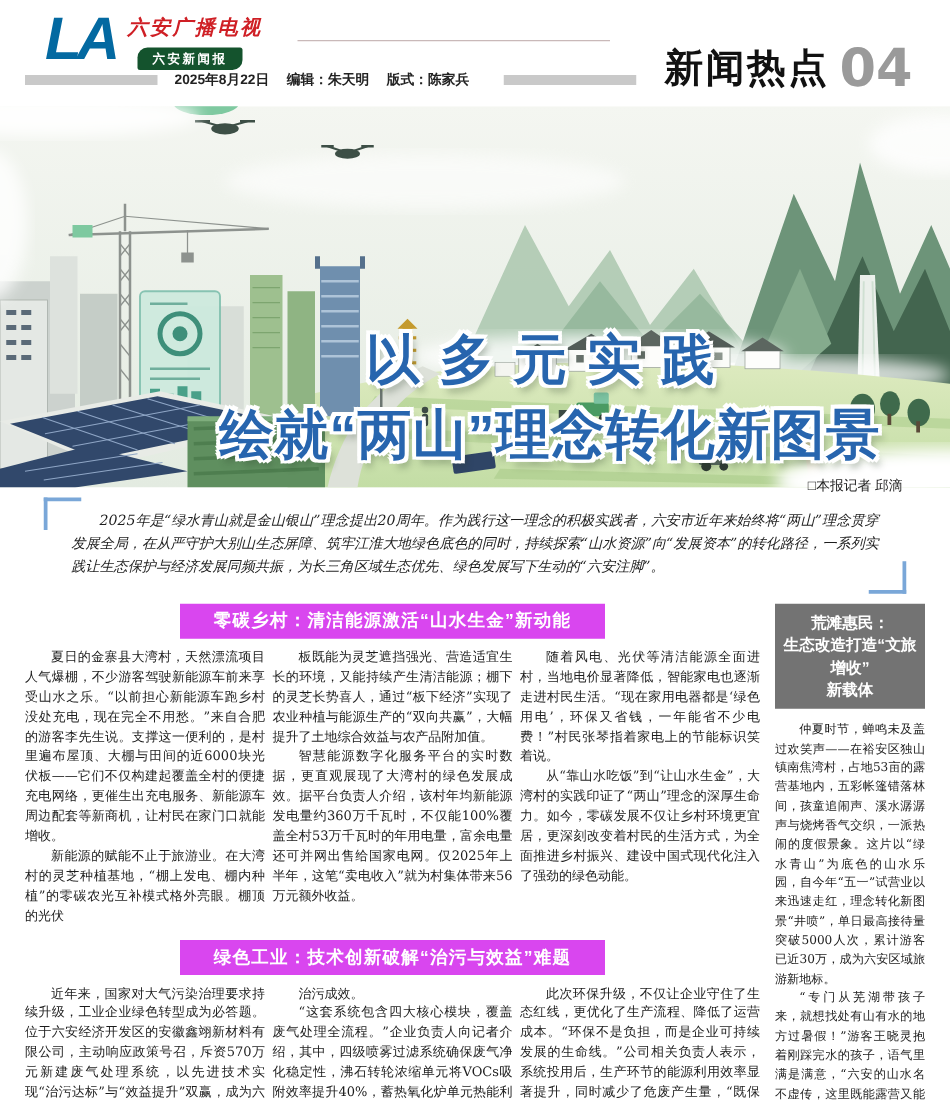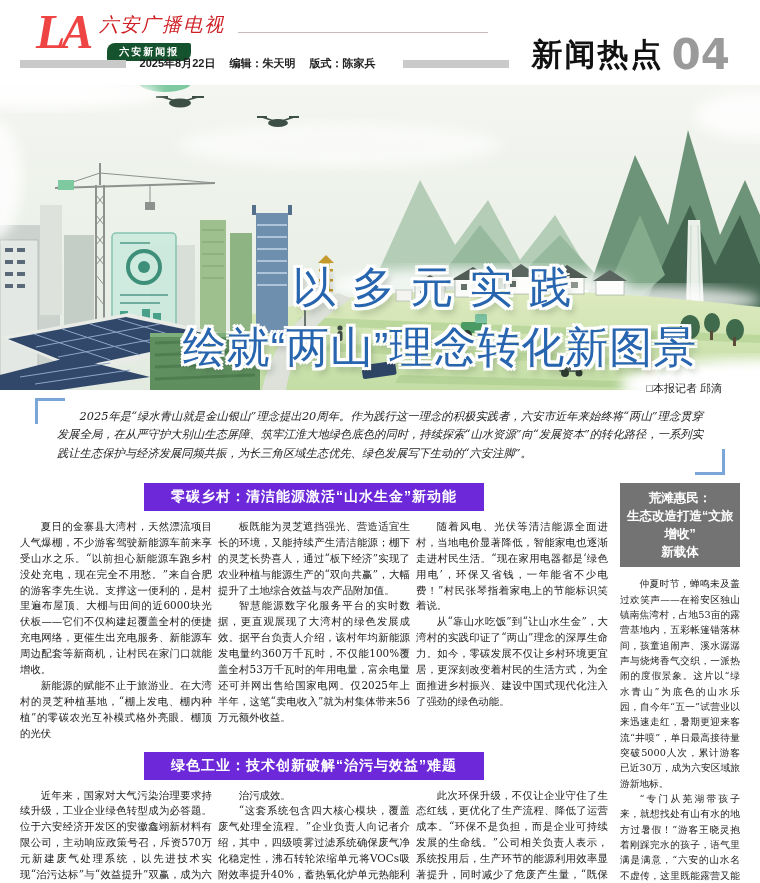--- a/index.html
+++ b/index.html
@@ -2,56 +2,56 @@
 <html><head>
 <meta charset="utf-8">
 <style>
   * { margin:0; padding:0; box-sizing:border-box; }
   body { background:#fff; font-family:"Liberation Sans",sans-serif; }
   .page { position:relative; width:760px; height:883px; background:#fff; overflow:hidden; }
 
   
   .masthead { position:relative; height:85px; }
   .logo-wrap { position:absolute; left:36px; top:10px; display:flex; align-items:flex-start; }
-  .logo-mono { color:#ef4444; font-weight:900; font-size:48px; line-height:44px; font-style:italic; letter-spacing:-4px; font-family:Liberation Serif, serif; }
+  .logo-mono { color:#0369a1; font-weight:900; font-size:48px; line-height:44px; font-style:italic; letter-spacing:-4px; font-family:Liberation Sans, sans-serif; }
   .logo-texts { margin-left:10px; padding-top:2px; }
-  .logo-title { color:#cf1f25; font-family:"DejaVu Serif",serif; font-style:italic; font-weight:400; font-size:19px; letter-spacing:2px; }
+  .logo-title { color:#cf1f25; font-family:"DejaVu Serif",serif; font-style:italic; font-weight:700; font-size:16px; letter-spacing:2px; }
   .logo-badge { display:inline-block; margin-top:5px; margin-left:8px; background:#14532d; color:#fff; font-size:10px; font-weight:700; padding:2px 12px; border-radius:8px 2px 8px 2px; letter-spacing:2px; }
   .logo-rule { position:absolute; left:238px; top:32px; width:250px; height:1px; background:#c9b9b9; }
   .date-row { position:absolute; left:20px; top:56px; width:489px; display:flex; align-items:center; }
   .gray-bar { height:8px; background:#c9c9c9; flex:1; }
   .date-text { font-size:11px; font-weight:700; color:#222; padding:0 14px; white-space:nowrap; }
   .date-text span { margin-right:14px; }
   .hotspot { position:absolute; right:30px; top:34px; display:flex; align-items:center; }
   .hotspot-label { font-size:31px; font-weight:900; color:#111; letter-spacing:2px; font-family:"Liberation Sans",sans-serif; }
   .hotspot-num { font-size:42px; font-weight:900; color:#9a9a9a; margin-left:8px; line-height:34px; font-family:"DejaVu Sans",sans-serif; }
 
   
   .hero { position:relative; height:305px; margin-top:0; }
   .hero svg { display:block; }
   .headline { position:absolute; left:130px; right:10px; bottom:-6px; text-align:center; }
-  .hl { color:#2765ae; font-weight:400; font-family:"Liberation Sans",sans-serif;
+  .hl { color:#2765ae; font-weight:700; font-family:"Liberation Sans",sans-serif;
         text-shadow:-3px -3px 0 #fff,3px -3px 0 #fff,-3px 3px 0 #fff,3px 3px 0 #fff,0 -3px 0 #fff,0 3px 0 #fff,-3px 0 0 #fff,3px 0 0 #fff,4px 6px 6px rgba(40,60,40,.35); }
   .hl1 { font-size:43px; letter-spacing:16px; }
   .hl2 { font-size:43px; letter-spacing:1px; margin-top:2px; }
   .byline { text-align:right; font-size:11px; color:#222; margin-top:4px; padding-right:28px;
             text-shadow:0 0 3px #fff,0 0 3px #fff; }
 
   
   .lead-box { position:relative; margin:8px 35px 0 35px; padding:10px 22px 12px 22px; }
   .corner-tl { position:absolute; left:0; top:0; width:30px; height:26px; border-left:3px solid #7aa7d8; border-top:3px solid #7aa7d8; }
   .corner-br { position:absolute; right:0; bottom:0; width:30px; height:26px; border-right:3px solid #7aa7d8; border-bottom:3px solid #7aa7d8; }
   .lead-text { font-family:"DejaVu Serif","Liberation Serif",serif; font-style:italic; font-size:11.3px; line-height:1.62; color:#1d1d1d; text-align:justify; text-indent:2em; }
 
   
   .content { display:flex; padding:8px 20px 0 20px; gap:12px; }
   .main-col { width:588px; }
   .side-col { width:120px; }
 
-  .sec-header { width:340px; margin:0 auto 8px auto; background:#6d28d9; color:#fff; text-align:center; font-size:14px; font-weight:700; padding:5px 0; letter-spacing:1px; }
+  .sec-header { width:340px; margin:0 auto 8px auto; background:#d946ef; color:#fff; text-align:center; font-size:14px; font-weight:700; padding:5px 0; letter-spacing:1px; }
   .cols { display:flex; gap:6px; }
   .col { flex:1; min-width:0; }
   .col p, .side-body p { font-family:"DejaVu Serif","Liberation Serif",serif; font-size:10.4px; line-height:1.53; color:#1c1c1c; text-align:justify; text-indent:2em; }
   .section + .section { margin-top:10px; }
 
   .side-header { background:#737373; color:#fff; text-align:center; font-size:12.5px; font-weight:700; padding:6px 3px; line-height:1.45; }
   .side-body { margin-top:9px; }
   .side-body p { font-size:9.7px; line-height:1.58; }
 </style>
 </head>
@@ -398,19 +398,19 @@
 
     </div>
 
     <div class="side-col">
       <div class="side-header">
         <div>荒滩惠民：</div>
         <div>生态改造打造“文旅增收”</div>
         <div>新载体</div>
       </div>
       <div class="side-body">
-          <p>仲夏时节，蝉鸣未及盖过欢笑声——在裕安区独山镇南焦湾村，占地53亩的露营基地内，五彩帐篷错落林间，孩童追闹声、溪水潺潺声与烧烤香气交织，一派热闹的度假景象。这片以“绿水青山”为底色的山水乐园，自今年“五一”试营业以来迅速走红，暑期更迎来客流“井喷”，单日最高接待量突破5000人次，累计游客已近30万，成为六安区域旅游新地标。</p>
+          <p>仲夏时节，蝉鸣未及盖过欢笑声——在裕安区独山镇南焦湾村，占地53亩的露营基地内，五彩帐篷错落林间，孩童追闹声、溪水潺潺声与烧烤香气交织，一派热闹的度假景象。这片以“绿水青山”为底色的山水乐园，自今年“五一”试营业以来迅速走红，理念转化新图景“井喷”，单日最高接待量突破5000人次，累计游客已近30万，成为六安区域旅游新地标。</p>
           <p>“专门从芜湖带孩子来，就想找处有山有水的地方过暑假！”游客王晓灵抱着刚踩完水的孩子，语气里满是满意，“六安的山水名不虚传，这里既能露营又能玩水，孩子玩得不想走，说明年还要来！”溪水边，不少小朋友赤脚嬉戏，清凉的山水与自然野趣，成了游客选择南焦湾的核心理由。</p>
         </div>
     </div>
   </div>
 
 </div>
 
 </body></html>

